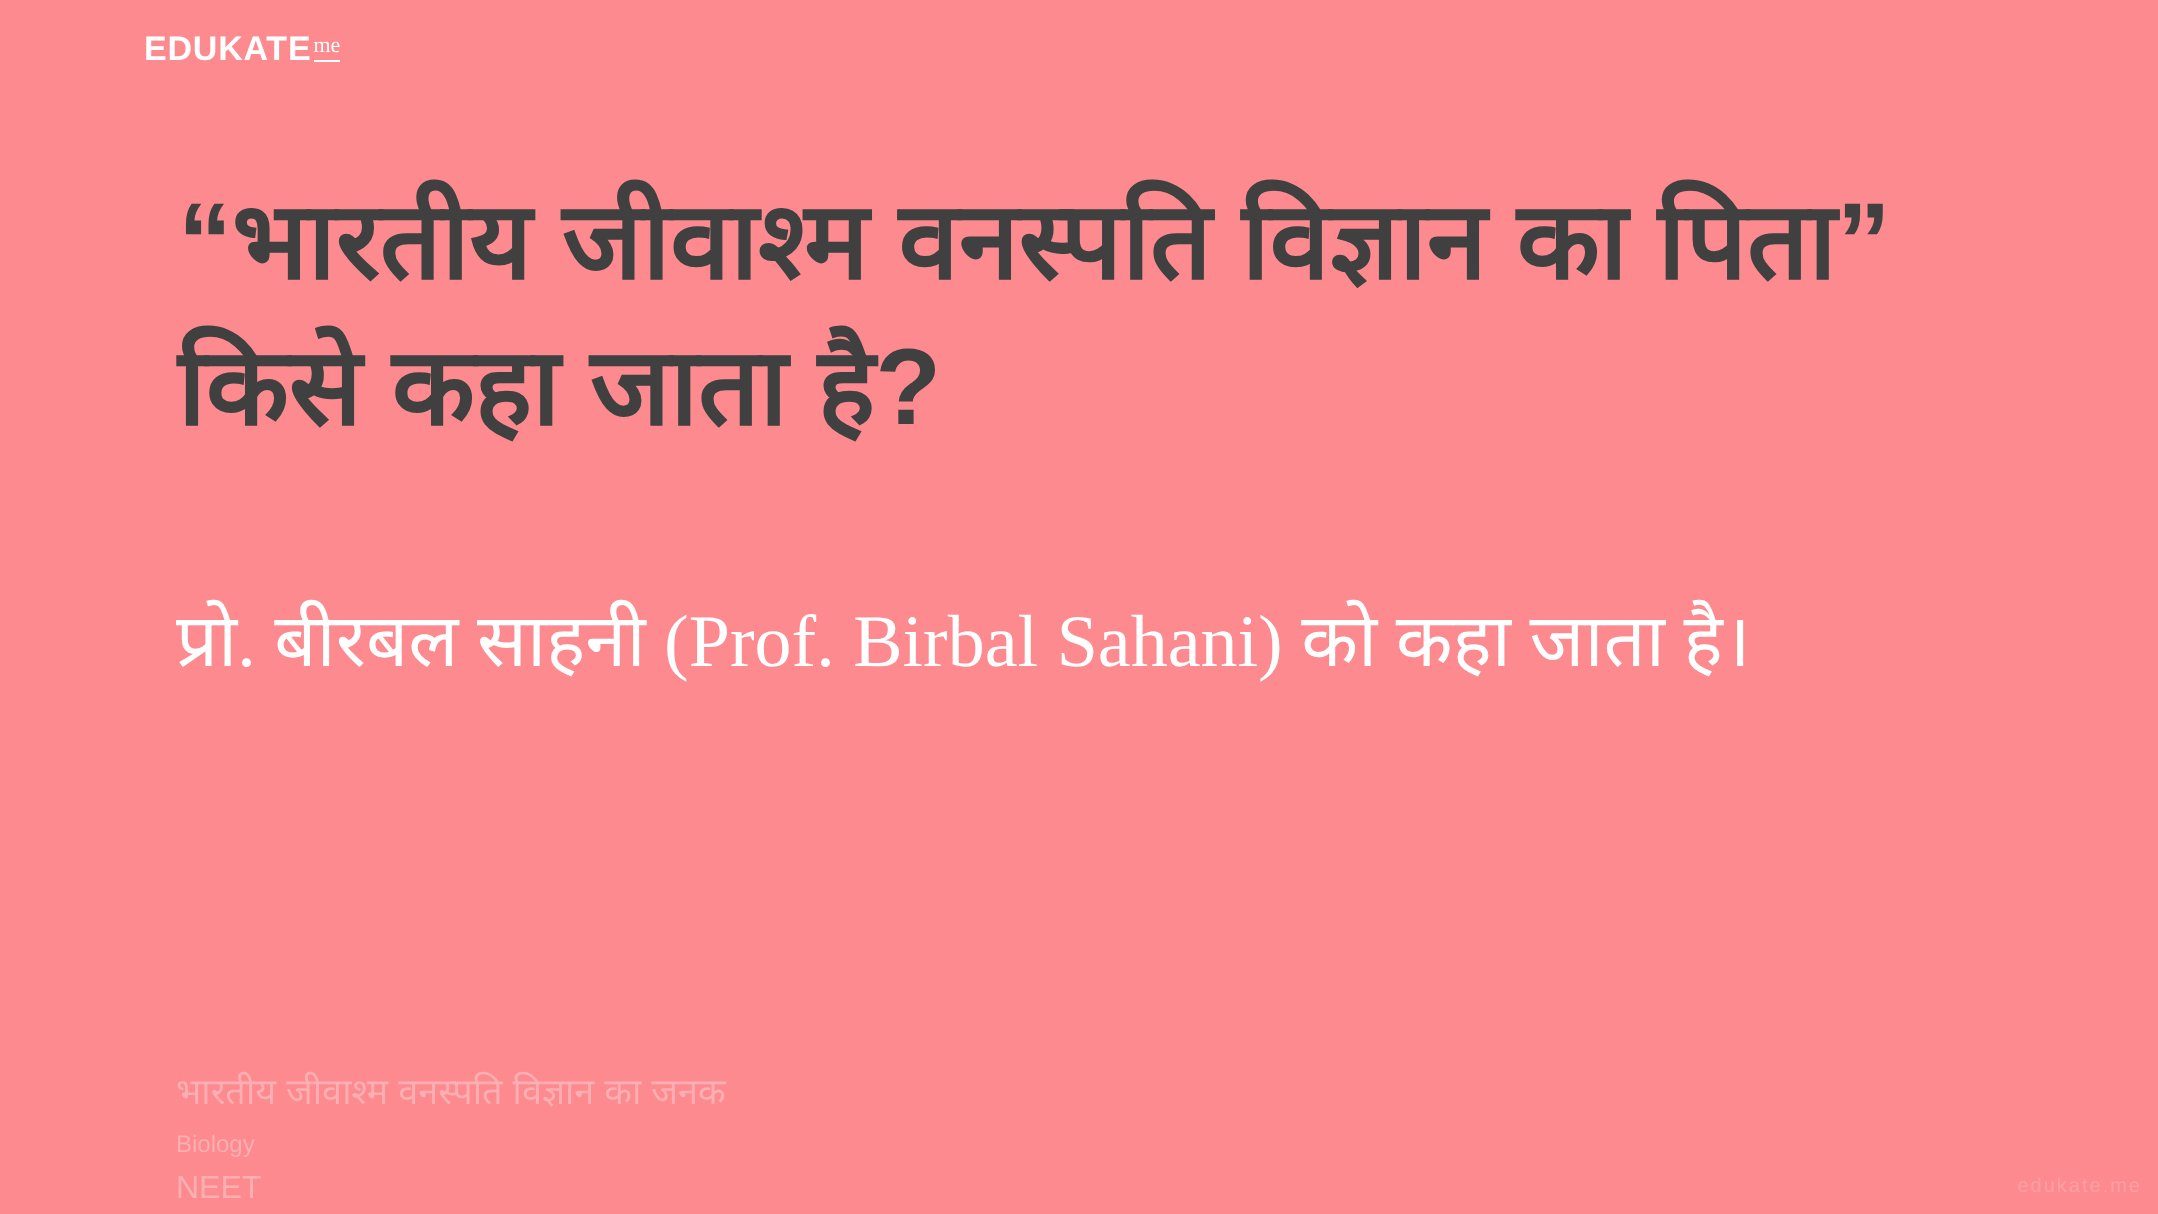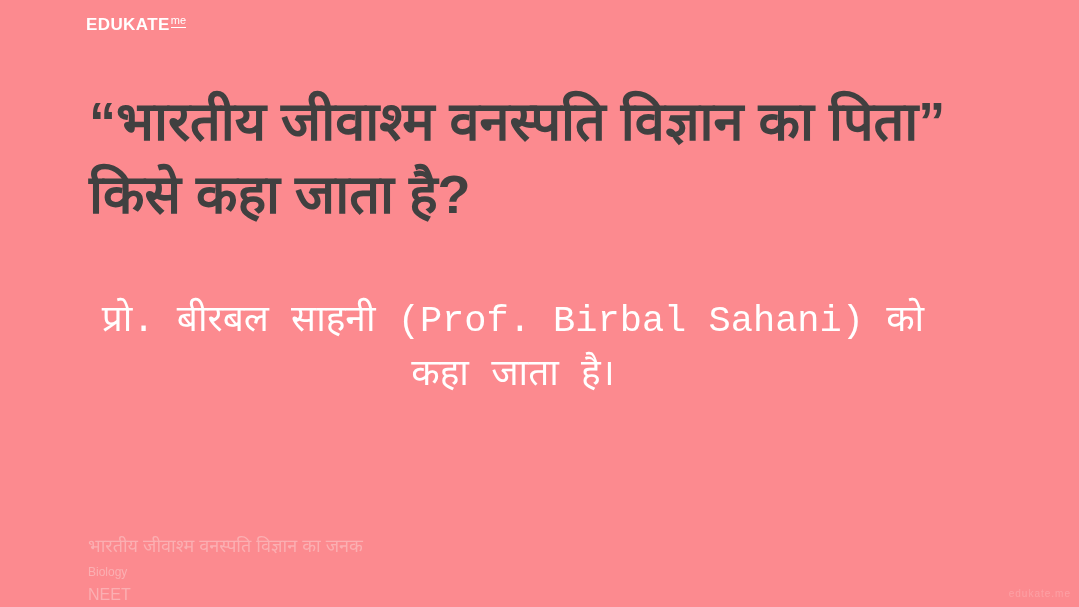--- a/index.html
+++ b/index.html
@@ -17,36 +17,36 @@
     width: 1079px;
     height: 607px;
     background: #FC8A8F;
     overflow: hidden;
     box-sizing: border-box;
   }
 
   
   .logo {
     position: absolute;
-    left: 86px;
+    left: 72px;
     top: 16px;
     display: flex;
-    align-items: flex-start;
+    align-items: center;
     line-height: 1;
     user-select: none;
   }
   .logo-word {
     font-family: "Liberation Sans", sans-serif;
     font-weight: bold;
     font-size: 17px;
     letter-spacing: 0.4px;
     color: #FFFFFF;
   }
   .logo-sup {
-    font-family: Liberation Sans, sans-serif;
+    font-family: Liberation Serif, serif;
     font-size: 11px;
     color: #FFFFFF;
     margin-left: 1px;
     margin-top: -1px;
     border-bottom: 1.5px solid #FFFFFF;
     padding-bottom: 1px;
     line-height: 1;
   }
 
   
@@ -59,29 +59,28 @@
   .question {
     font-family: "Liberation Sans", sans-serif;
     font-weight: bold;
     font-size: 54px;
     line-height: 1.36;
     color: #404040;
     margin: 1px;
     letter-spacing: 0px;
   }
   .answer {
-    font-family: Liberation Mono, monospace;
+    font-family: Liberation Serif, serif;
     font-weight: normal;
     font-size: 37px;
     line-height: 1.45;
     color: #FFFFFF;
     margin: 0;
     padding-top: 62px;
     max-width: 850px;
-    text-align: center;
   }
 
   
   .footer {
     position: absolute;
     left: 88px;
     top: 530px;
     width: 700px;
   }
   .footer-line {

